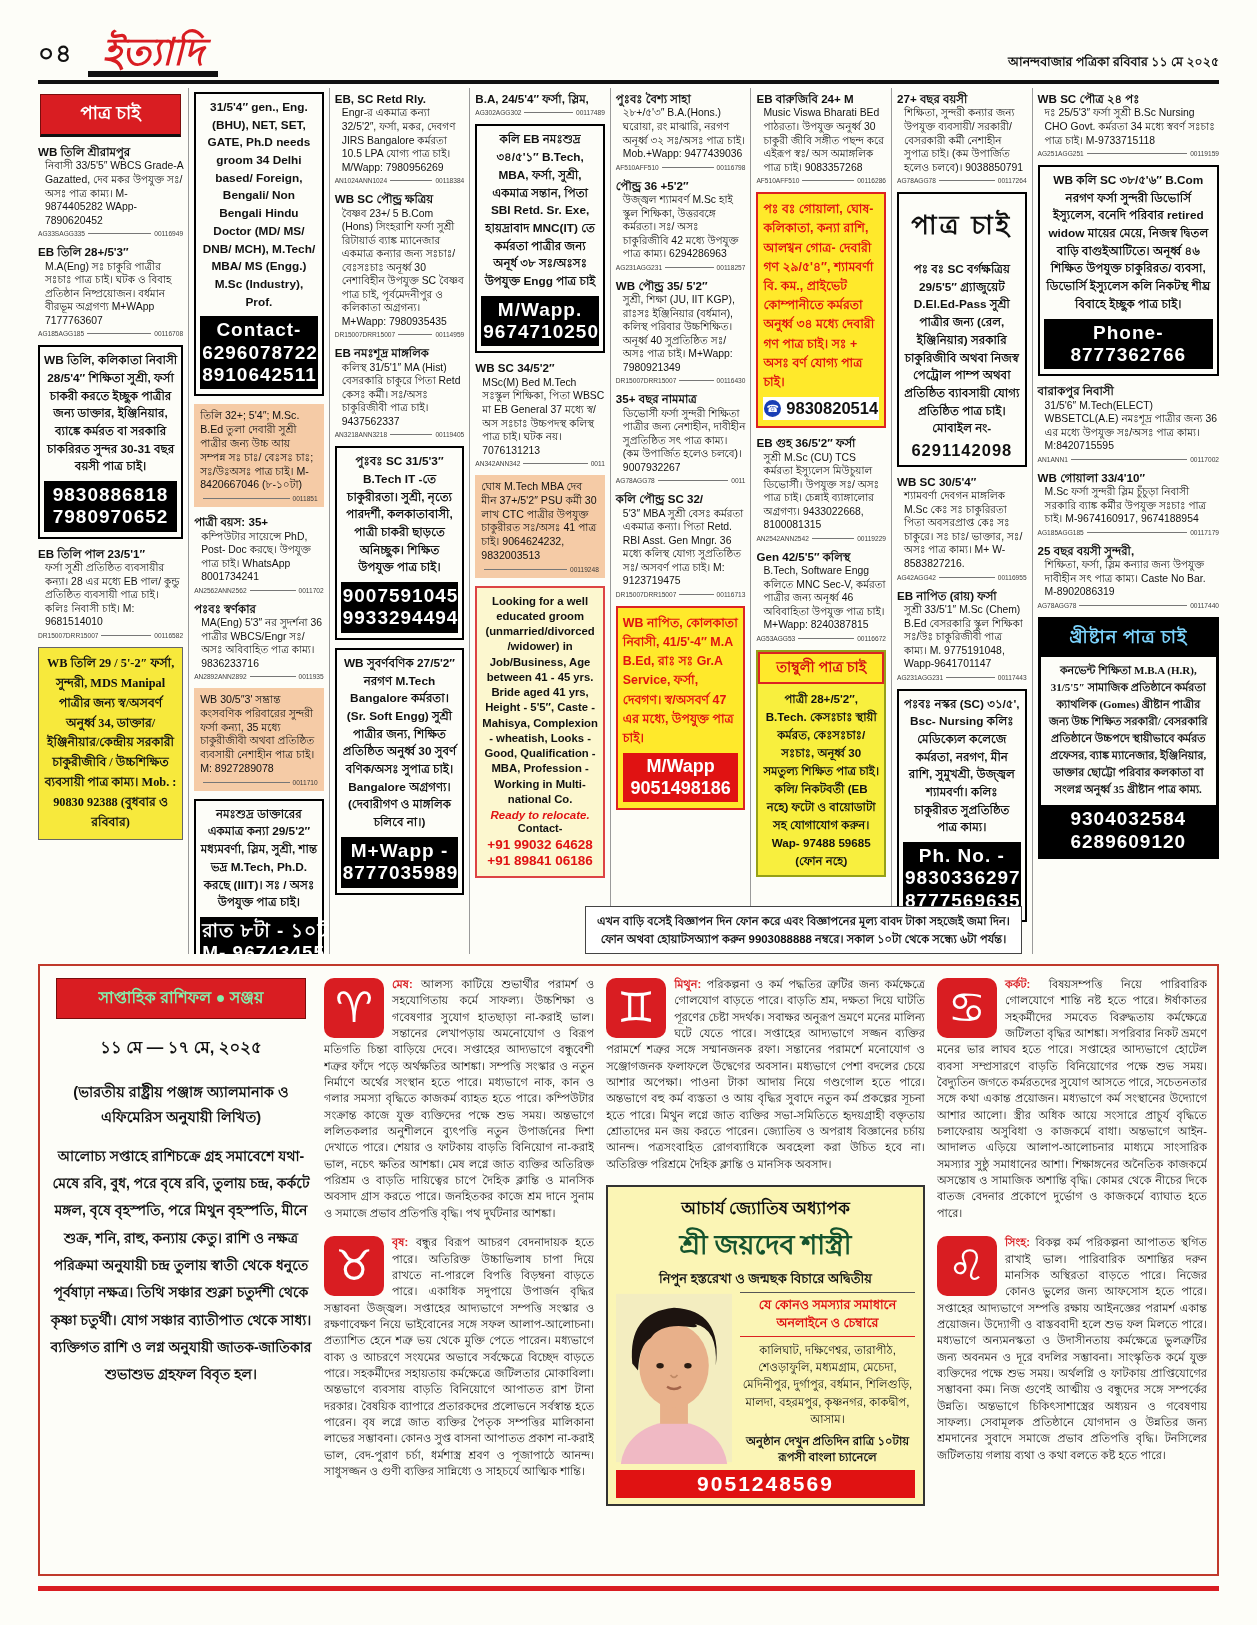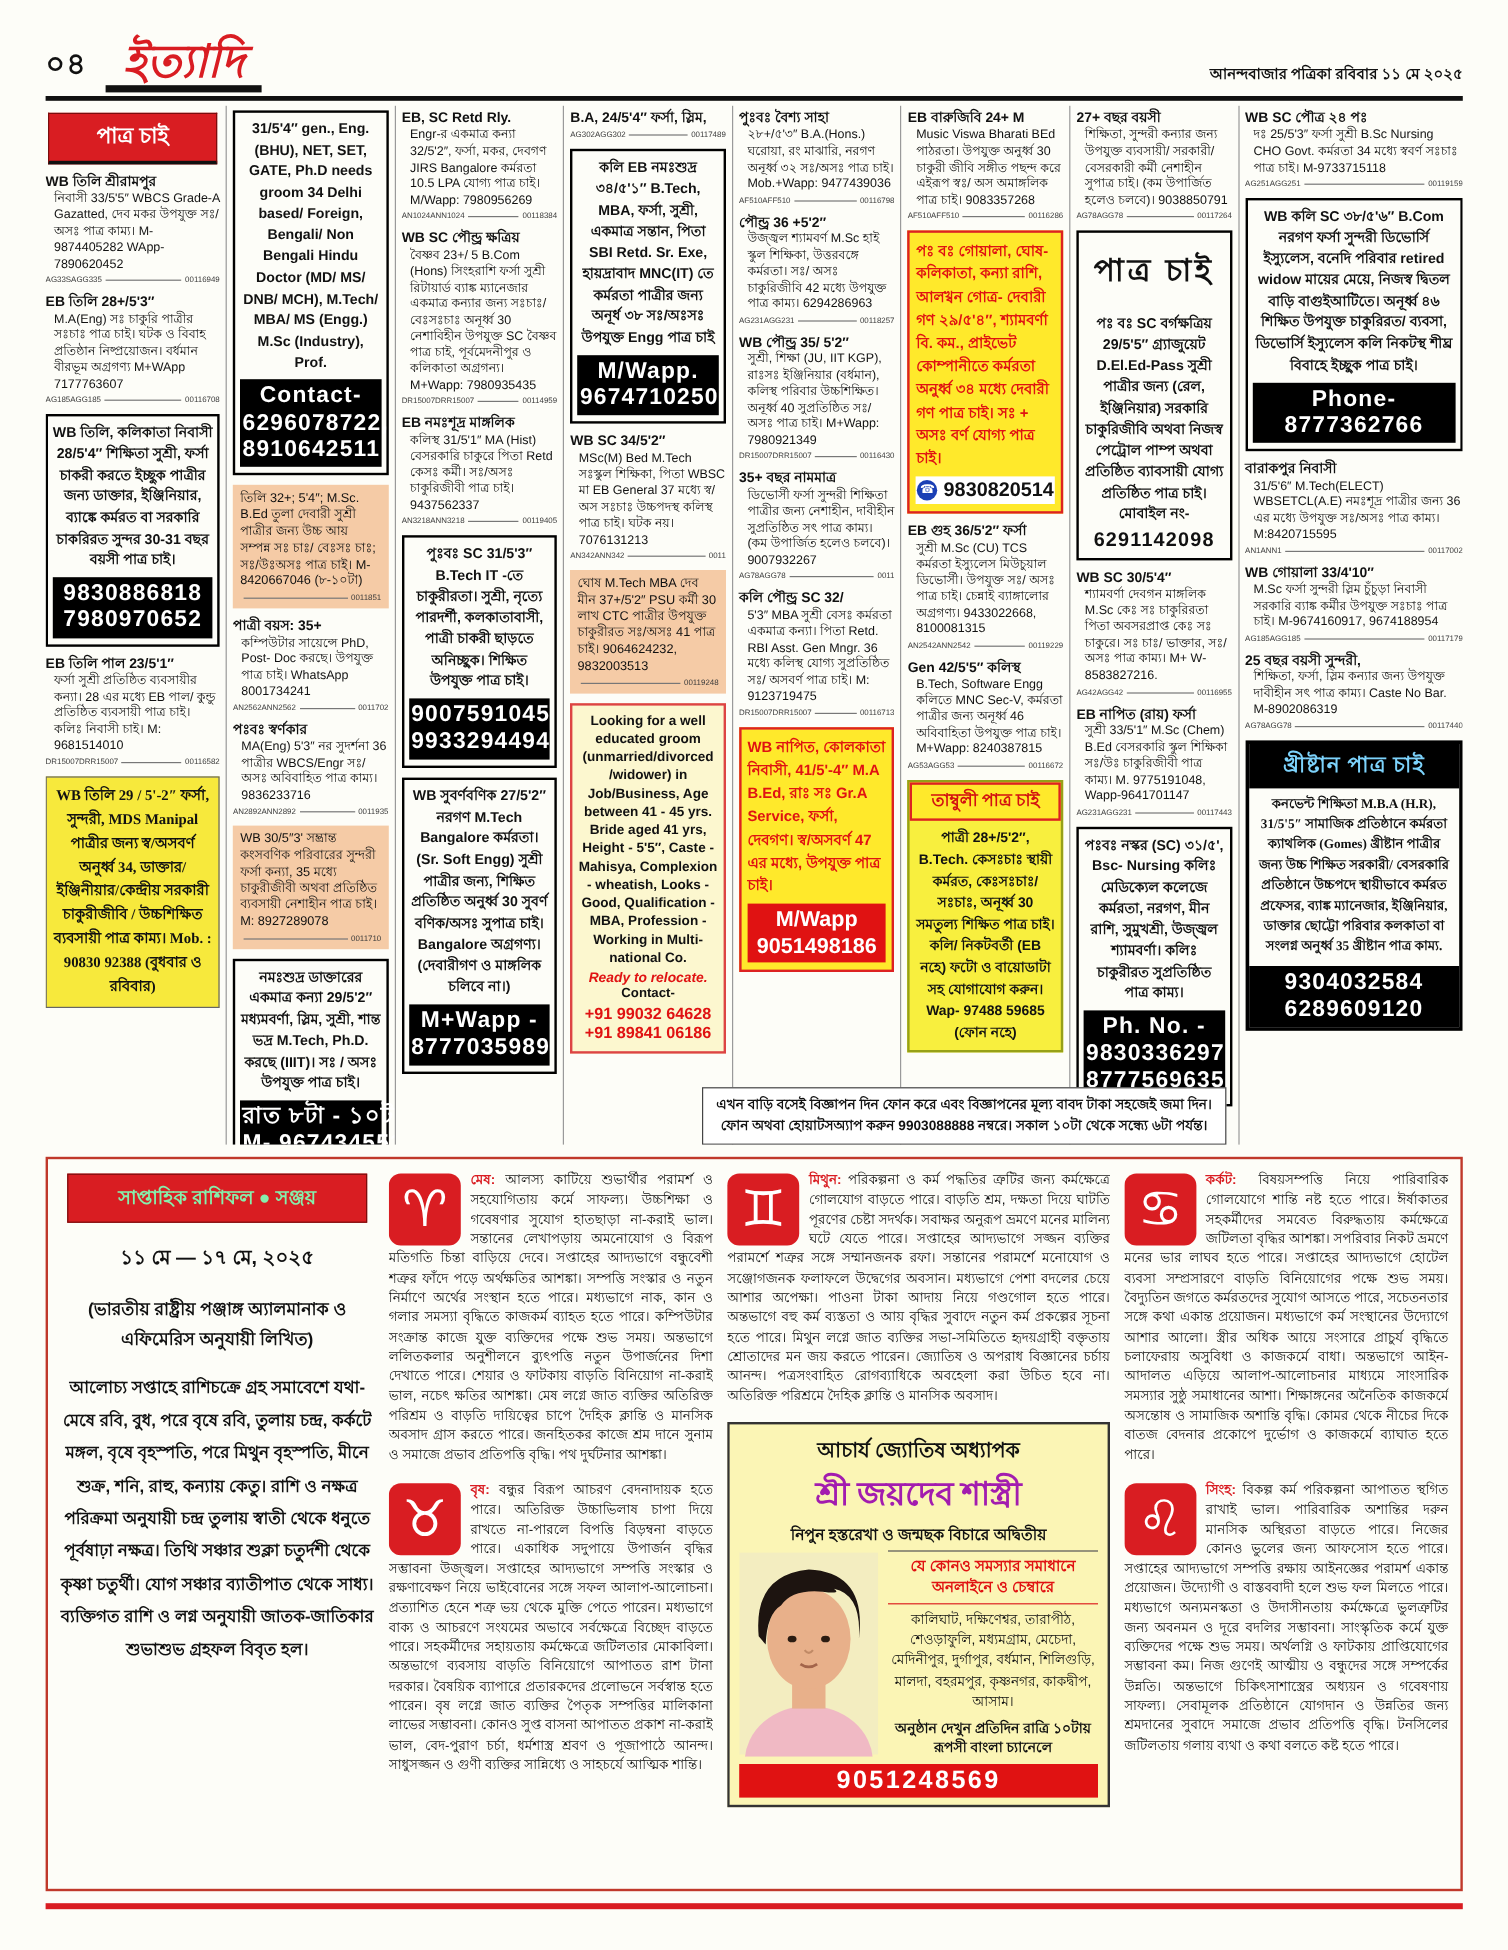--- a/index.html
+++ b/index.html
@@ -90,21 +90,21 @@
   .h-mid{flex:1.18;}
 
   .sign-block{margin-bottom:13px;text-align:justify;font-size:11.2px;line-height:1.46;}
   .sign-icon{float:left;width:60px;height:60px;background:#d91d22;border-radius:10px;color:#fff;
     font-size:42px;line-height:60px;text-align:center;margin:2px 8px 2px 0;
     font-family:"DejaVu Sans",sans-serif;}
   .sign-name{color:#d91d22;font-weight:bold;}
 
   .astro-ad{border:2px solid #333;background:#fbf5b5;padding:8px 8px 6px;text-align:center;margin-top:6px;}
   .astro-line1{font-size:17px;font-weight:bold;font-family:"Liberation Serif","DejaVu Serif",serif;}
-  .astro-name{color:#a21caf;font-size:27px;font-weight:bold;font-family:"Liberation Serif","DejaVu Serif",serif;margin:1px 0 2px;}
+  .astro-name{color:#14532d;font-size:27px;font-weight:bold;font-family:"Liberation Serif","DejaVu Serif",serif;margin:1px 0 2px;}
   .astro-sub{font-weight:bold;font-size:13px;line-height:1.3;}
   .astro-bodyrow{display:flex;gap:8px;margin-top:4px;align-items:flex-start;}
   .astro-photo{flex:0 0 116px;height:172px;overflow:hidden;}
   .astro-photo svg{width:100%;height:100%;display:block;}
   .astro-right{flex:1;}
   .astro-highlight{color:#e01212;font-weight:bold;font-size:12.6px;line-height:1.4;
     border-top:1px solid #555;border-bottom:1px solid #d22;padding:4px 0;margin-bottom:5px;}
   .astro-locations{font-size:11.4px;line-height:1.5;font-weight:500;margin-bottom:5px;}
   .astro-tv{font-weight:bold;font-size:11.6px;line-height:1.4;}
   .astro-phone{background:#e01212;color:#fff;font-size:21px;font-weight:bold;letter-spacing:2px;

